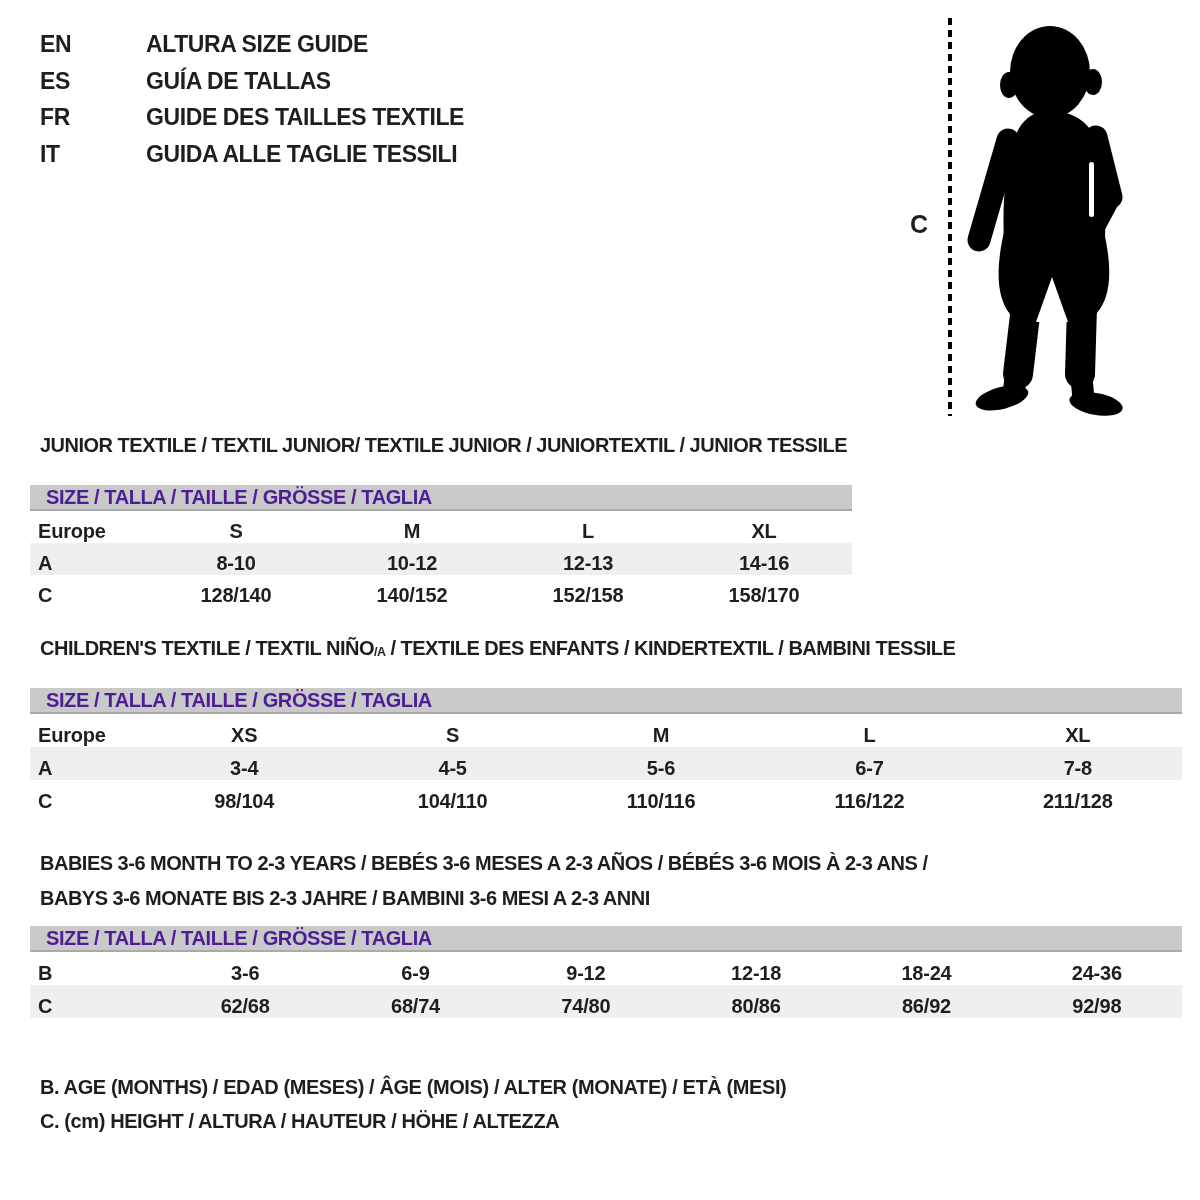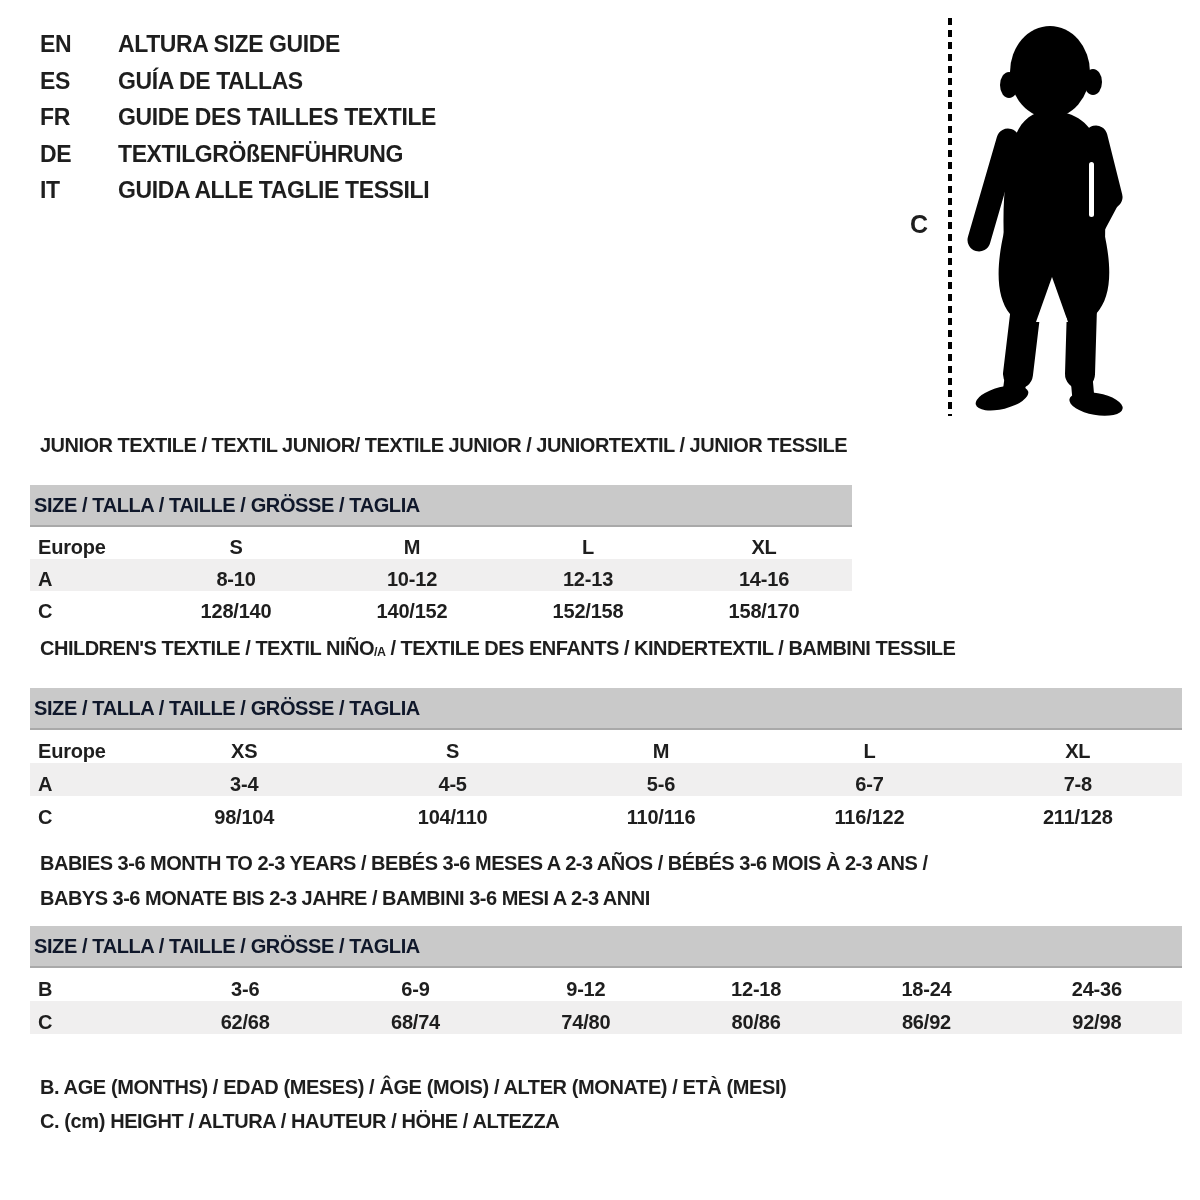--- a/index.html
+++ b/index.html
@@ -2,44 +2,44 @@
 <html><head>
 <meta charset="utf-8">
 <style>
   html,body{margin:0;padding:0;background:#fff;}
   .page{
     position:relative;width:1200px;height:1200px;background:#ffffff;overflow:hidden;
     font-family:"Liberation Sans",sans-serif;color:#1e1e1e;font-weight:bold;
   }
   
   .lang-block{position:absolute;left:40px;top:26px;}
-  .lang-row{display:flex;line-height:36.5px;font-size:23px;letter-spacing:-0.4px;}
+  .lang-row{display:flex;line-height:36.5px;font-size:23px;letter-spacing:-0.4px;gap:28px;}
   .lang-code{width:78px;flex:0 0 78px;}
   
   .measure-line{
     position:absolute;left:948px;top:18px;width:4px;height:398px;
     background:repeating-linear-gradient(to bottom,#000 0 7px,transparent 7px 12px);
   }
   .measure-label{position:absolute;left:910px;top:210px;font-size:25px;}
   .toddler{position:absolute;left:962px;top:22px;width:185px;height:400px;}
   
   .section-title{position:absolute;left:40px;font-size:20px;letter-spacing:-0.5px;white-space:nowrap;}
   .junior-title{top:434px;}
   .children-title{top:637px;}
   .babies-title{top:846px;line-height:35px;}
   .title-sub{font-size:0.62em;vertical-align:-0.12em;}
   
   .table{position:absolute;left:30px;}
   .junior-table{top:485px;width:822px;}
   .children-table{top:688px;width:1152px;}
   .babies-table{top:926px;width:1152px;}
   .band{
-    height:42px;background:#c9c9c9;border-bottom:2px solid #a9a9a9;box-sizing:border-box;
-    color:#0f172a;font-size:20px;letter-spacing:-0.4px;
-    display:flex;align-items:center;padding-left:4px;
+    height:26px;background:#c9c9c9;border-bottom:2px solid #a9a9a9;box-sizing:border-box;
+    color:#4c1d95;font-size:20px;letter-spacing:-0.4px;
+    display:flex;align-items:center;padding-left:16px;
   }
   .trow{display:flex;align-items:flex-end;height:32px;font-size:20px;letter-spacing:-0.2px;}
   .children-table .trow,.babies-table .trow{height:33px;}
   .trow.shaded{background:#f0efef;}
   .tlabel{flex:0 0 110px;padding-left:8px;box-sizing:border-box;}
   .junior-table .tlabel{flex:0 0 118px;}
   .babies-table .tlabel{flex:0 0 130px;}
   .tcell{flex:1;text-align:center;}
   
   .legend{position:absolute;left:40px;top:1070px;font-size:20px;line-height:34px;letter-spacing:-0.4px;}
@@ -54,24 +54,20 @@
       <span class="lang-code">EN</span>
       <span class="lang-title">ALTURA SIZE GUIDE</span>
     </div>
     <div class="lang-row">
       <span class="lang-code">ES</span>
       <span class="lang-title">GUÍA DE TALLAS</span>
     </div>
     <div class="lang-row">
       <span class="lang-code">FR</span>
       <span class="lang-title">GUIDE DES TAILLES TEXTILE</span>
-    </div>
-    <div class="lang-row">
-      <span class="lang-code">DE</span>
-      <span class="lang-title">TEXTILGRÖßENFÜHRUNG</span>
     </div>
     <div class="lang-row">
       <span class="lang-code">IT</span>
       <span class="lang-title">GUIDA ALLE TAGLIE TESSILI</span>
     </div>
   </div>
 
   <div class="measure-line"></div>
   <div class="measure-label">C</div>
   <svg class="toddler" viewBox="0 0 185 400" xmlns="http://www.w3.org/2000/svg">

